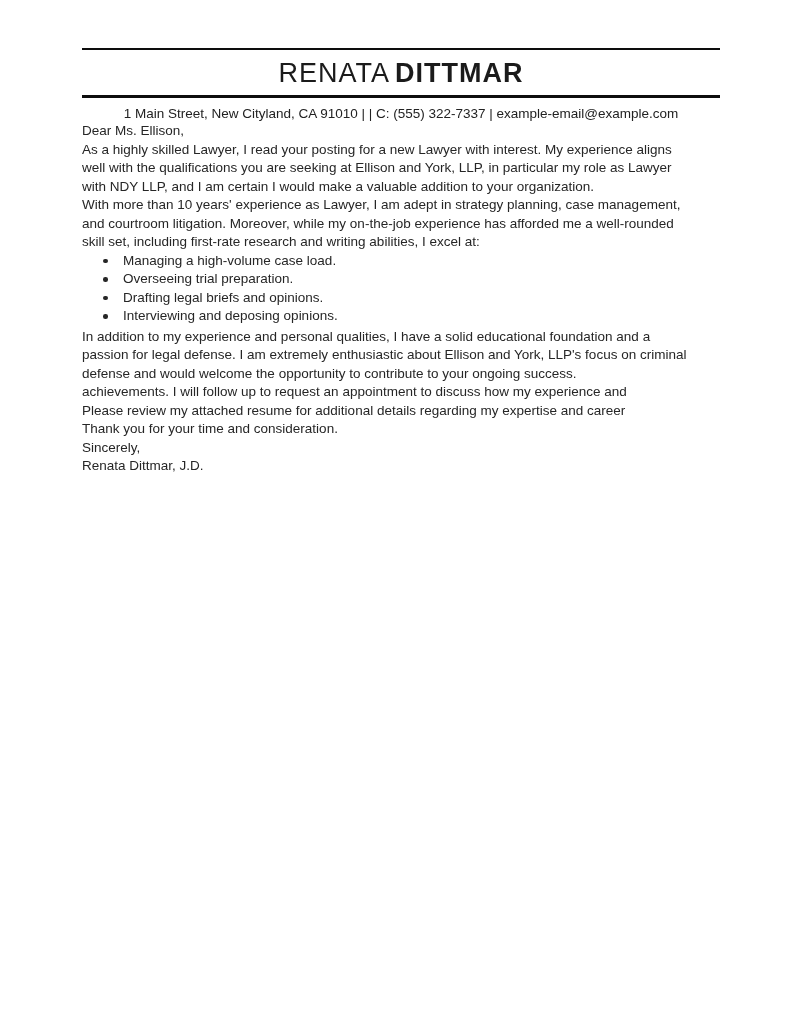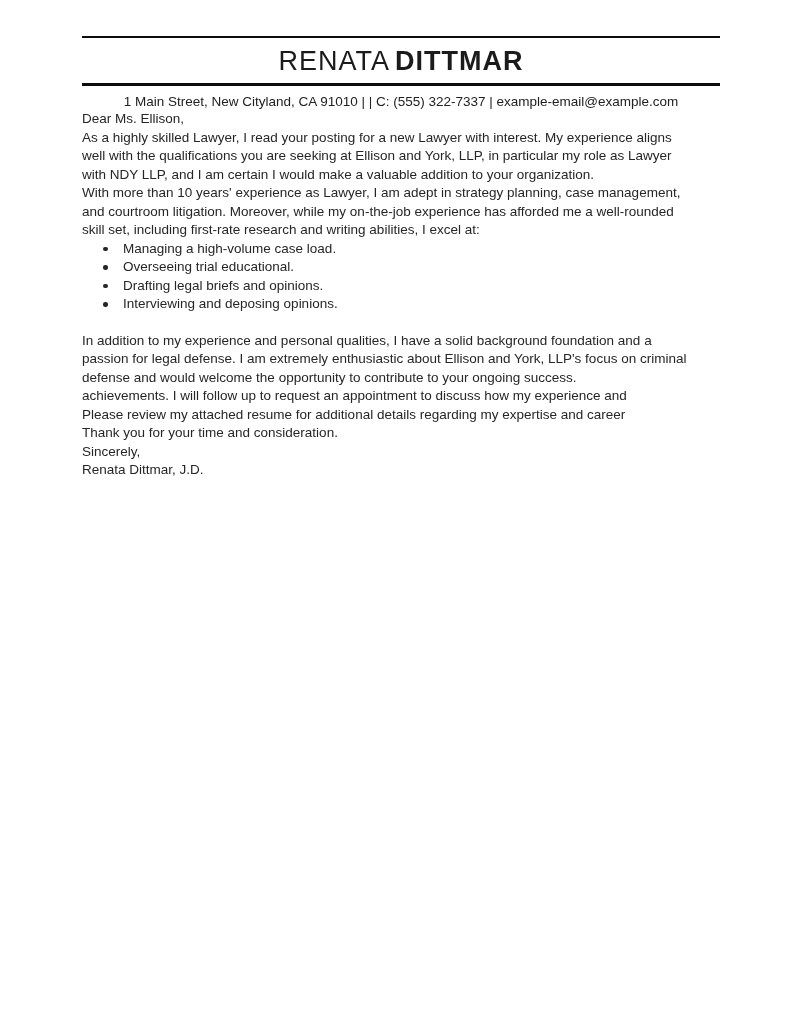--- a/index.html
+++ b/index.html
@@ -5,21 +5,21 @@
   * { margin: 0; padding: 0; box-sizing: border-box; }
   html, body { background: #ffffff; }
   .page {
     width: 800px;
     height: 1035px;
     background: #ffffff;
     font-family: "Liberation Sans", "DejaVu Sans", sans-serif;
     color: #262626;
     overflow: hidden;
   }
-  .letterhead { padding: 36px 80px 0 82px; }
+  .letterhead { padding: 48px 80px 0 82px; }
   .rule-top { border-top: 2px solid #0d0d0d; }
   .rule-bottom { border-top: 3px solid #0d0d0d; }
   .applicant-name {
     text-align: center;
     font-size: 27px;
     line-height: 32px;
     margin: 7px 0 6px 0;
     letter-spacing: 1px;
     color: #1b1b1b;
     white-space: nowrap;
@@ -38,21 +38,21 @@
     padding: 0 78px 0 82px;
     font-size: 13.5px;
     line-height: 18.5px;
   }
   .letter-body p { margin: 0; }
   .tline { display: block; white-space: nowrap; }
   .salutation { margin-top: 15px; margin-bottom: 9px; }
   .para { margin-bottom: 18px; }
   .bullet-list {
     list-style: none;
-    margin: 0 0 18px 0;
+    margin: 0 0 2px 0;
   }
   .bullet-list li {
     position: relative;
     padding-left: 41px;
     white-space: nowrap;
   }
   .bullet-list li::before {
     content: "";
     position: absolute;
     left: 21px;
@@ -89,27 +89,27 @@
       </p>
 
     <p class="para">
         <span class="tline">With more than 10 years' experience as Lawyer, I am adept in strategy planning, case management,</span>
         <span class="tline">and courtroom litigation. Moreover, while my on-the-job experience has afforded me a well-rounded</span>
         <span class="tline">skill set, including first-rate research and writing abilities, I excel at:</span>
       </p>
 
     <ul class="bullet-list">
         <li>Managing a high-volume case load.</li>
-        <li>Overseeing trial educational.</li>
+        <li>Overseeing trial preparation.</li>
         <li>Drafting legal briefs and opinions.</li>
         <li>Interviewing and deposing opinions.</li>
       </ul>
 
     <p class="para">
-        <span class="tline">In addition to my experience and personal qualities, I have a solid background foundation and a</span>
+        <span class="tline">In addition to my experience and personal qualities, I have a solid educational foundation and a</span>
         <span class="tline">passion for legal defense. I am extremely enthusiastic about Ellison and York, LLP's focus on criminal</span>
         <span class="tline">defense and would welcome the opportunity to contribute to your ongoing success.</span>
       </p>
 
     <p class="para">
         <span class="tline">achievements. I will follow up to request an appointment to discuss how my experience and</span>
         <span class="tline">Please review my attached resume for additional details regarding my expertise and career</span>
       </p>
 
     <p class="closing-thanks">Thank you for your time and consideration.</p>

